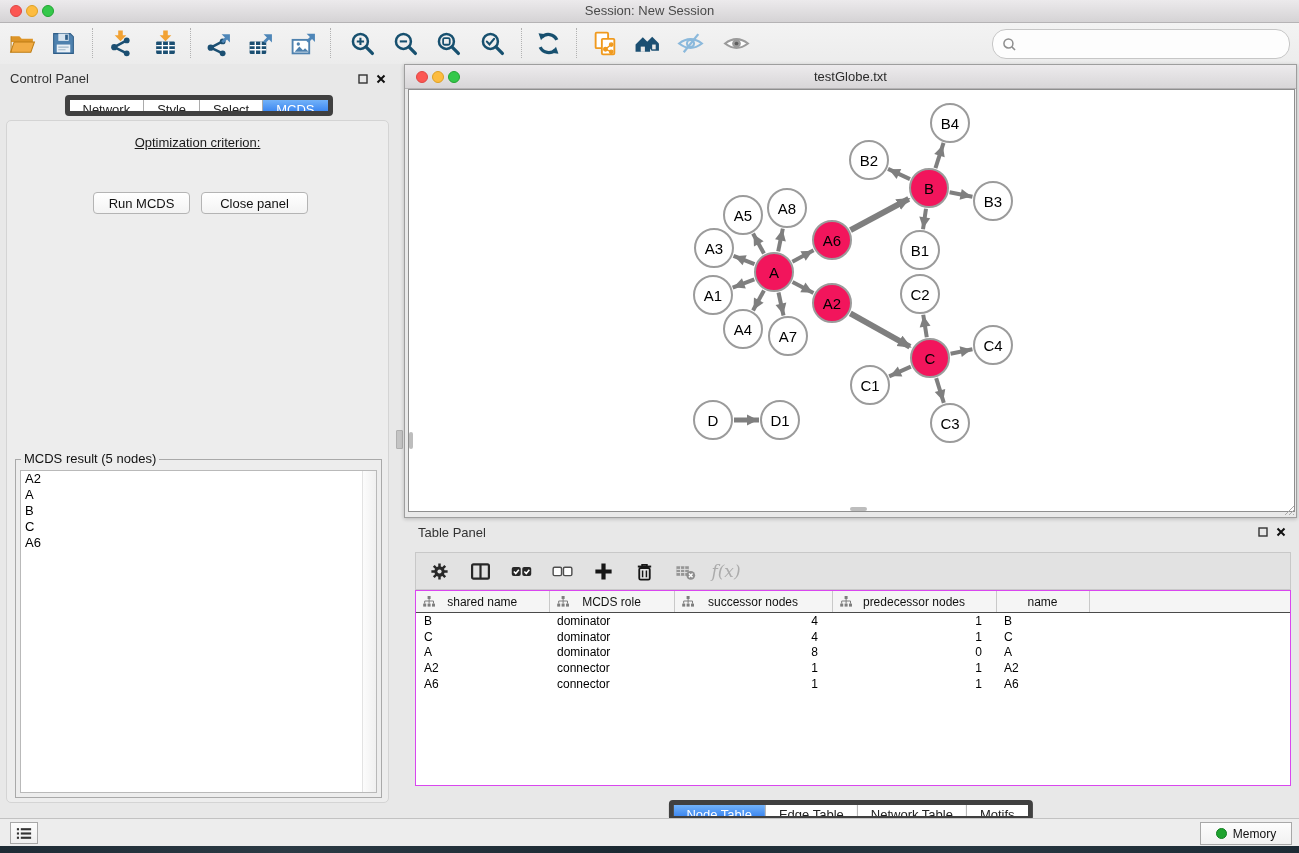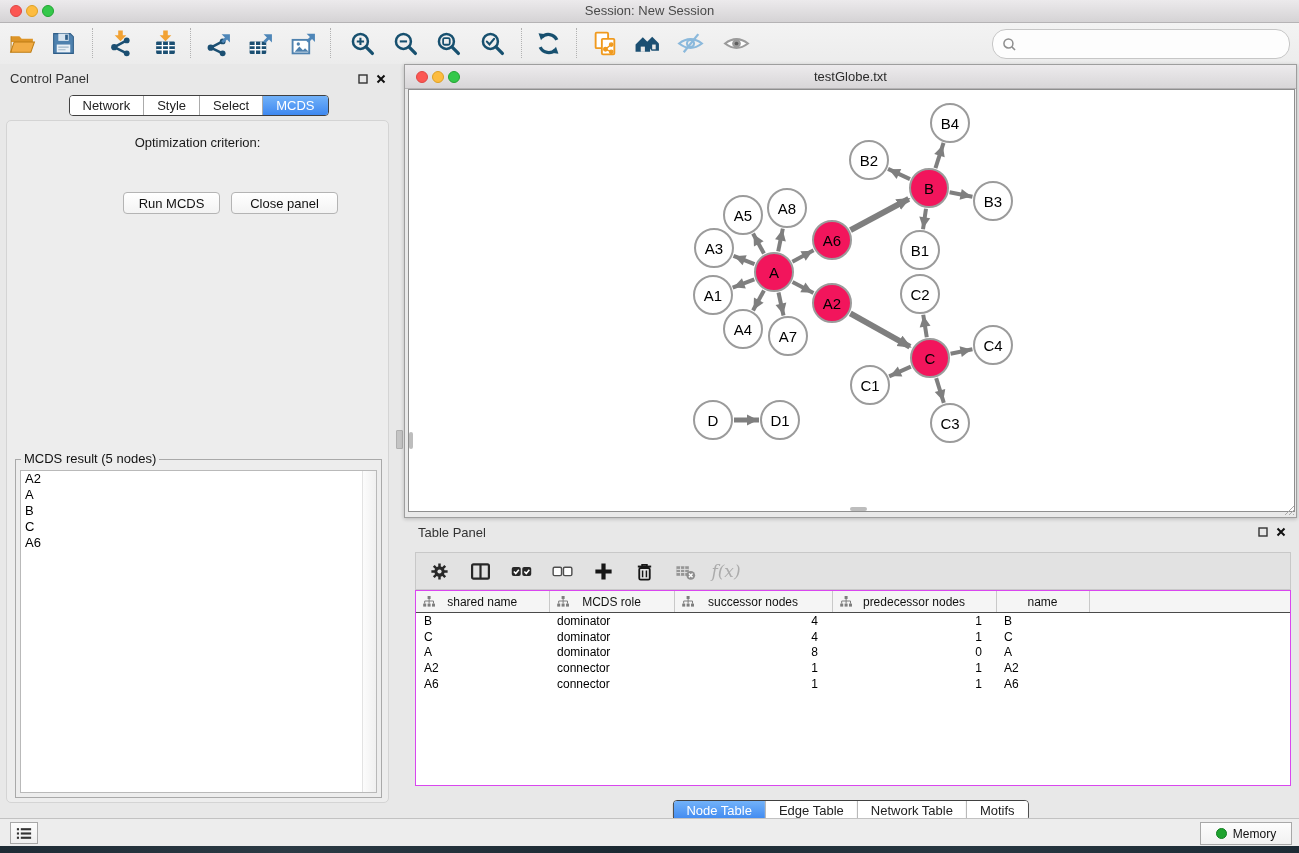--- a/index.html
+++ b/index.html
@@ -25,33 +25,33 @@
   .search-wrap input{border:none;outline:none;background:transparent;flex:1;font-size:13px;margin-left:5px;margin-right:10px;}
 
   
   .content{position:absolute;left:0;top:64px;width:1299px;height:754px;background:#E8E8E8;}
 
   
   .cpanel{position:absolute;left:0;top:0;width:397px;height:754px;}
   .panel-title{position:absolute;left:10px;top:7px;font-size:13px;color:#333;}
   .wbtn{position:absolute;top:9px;width:12px;height:12px;background:none;border:none;padding:0;display:flex;align-items:center;justify-content:center;}
   .wbtn svg{width:10px;height:10px;}
-  .segmented{display:inline-flex;border:1px solid #404040;border-radius:4px;background:#fff;overflow:hidden;height:21px;box-sizing:border-box;justify-content:space-between;}
+  .segmented{display:inline-flex;border:5px solid #404040;border-radius:4px;background:#fff;overflow:hidden;height:21px;box-sizing:border-box;justify-content:space-between;}
   .seg{padding:0 13px;font-size:13px;line-height:19px;color:#222;border-right:1px solid #ABABAB;background:#fff;white-space:nowrap;border-top:none;border-bottom:none;border-left:none;}
   .seg:last-child{border-right:none;}
   .seg.active{background:linear-gradient(#72B2F9,#3E88F0);color:#fff;}
   .cp-tabs{position:absolute;left:50%;transform:translateX(-50%);top:31px;}
   .cp-body{position:absolute;left:6px;top:56px;width:383px;height:683px;background:#EDEDED;border:1px solid #D4D4D4;border-radius:5px;box-sizing:border-box;}
-  .opt-label{position:absolute;left:0;right:0;top:14px;text-align:center;font-size:13px;color:#1A1A1A;}
+  .opt-label{position:absolute;left:0;right:0;top:14px;text-align:center;font-size:13px;color:#1A1A1A;text-decoration:underline;}
   .select{position:absolute;left:37px;top:37px;width:313px;height:23px;background:#fff;border:1px solid #B4B4B4;border-radius:4px;box-sizing:border-box;}
   .select .val{position:absolute;left:8px;top:0;line-height:21px;font-size:13px;color:#111;white-space:nowrap;}
   .stepper{position:absolute;right:0;top:-1px;bottom:-1px;width:19px;background:linear-gradient(#6FB0F9,#3E88EF);border-radius:0 4px 4px 0;display:flex;flex-direction:column;align-items:center;justify-content:center;gap:3px;}
   .tri-up{width:0;height:0;border-left:4px solid transparent;border-right:4px solid transparent;border-bottom:4.5px solid #fff;}
   .tri-dn{width:0;height:0;border-left:4px solid transparent;border-right:4px solid transparent;border-top:4.5px solid #fff;}
-  .btn{position:absolute;height:22px;border:1px solid #B4B4B4;border-radius:4px;background:linear-gradient(#FFFFFF,#F3F3F3);font-size:13px;color:#111;font-family:inherit;margin-left:30px;}
+  .btn{position:absolute;height:22px;border:1px solid #B4B4B4;border-radius:4px;background:linear-gradient(#FFFFFF,#F3F3F3);font-size:13px;color:#111;font-family:inherit;}
   .btn.run{left:86px;top:71px;width:97px;}
   .btn.closep{left:194px;top:71px;width:107px;}
   .groupbox{position:absolute;left:8px;top:338px;width:367px;height:339px;border:1px solid #A9A9A9;box-sizing:border-box;}
   .groupbox .legend{position:absolute;left:5px;top:-9px;background:#EDEDED;padding:0 3px;font-size:13px;color:#111;white-space:nowrap;}
   .listbox{position:absolute;left:4px;right:4px;top:10px;bottom:4px;background:#fff;border:1px solid #B9B9B9;overflow:hidden;}
   .listbox .track{position:absolute;right:0;top:0;bottom:0;width:13px;background:linear-gradient(90deg,#FCFCFC,#F0F0F0);border-left:1px solid #E3E3E3;}
   .mcds-item{font-size:13px;line-height:16px;padding-left:4px;color:#000;}
   .split-thumb{position:absolute;left:396px;top:366px;width:5px;height:17px;background:#C4C4C4;border:1px solid #AFAFAF;border-radius:1px;}
 
   

